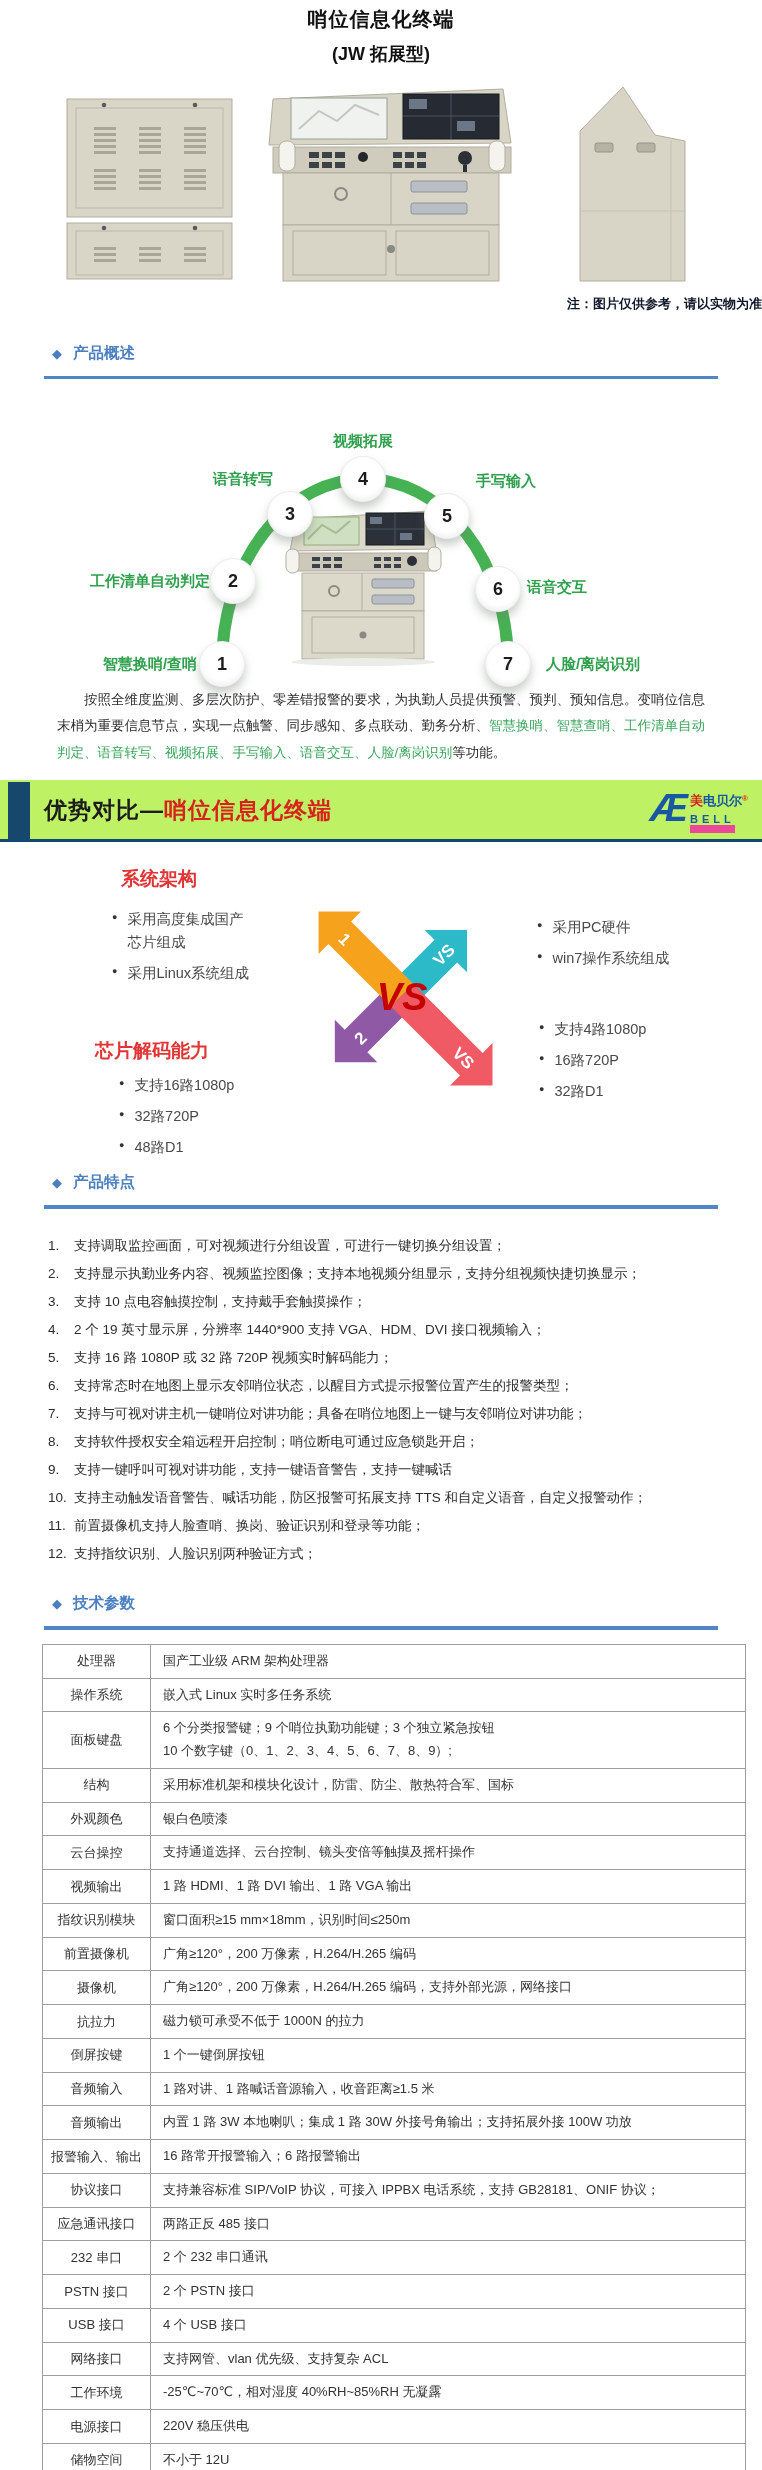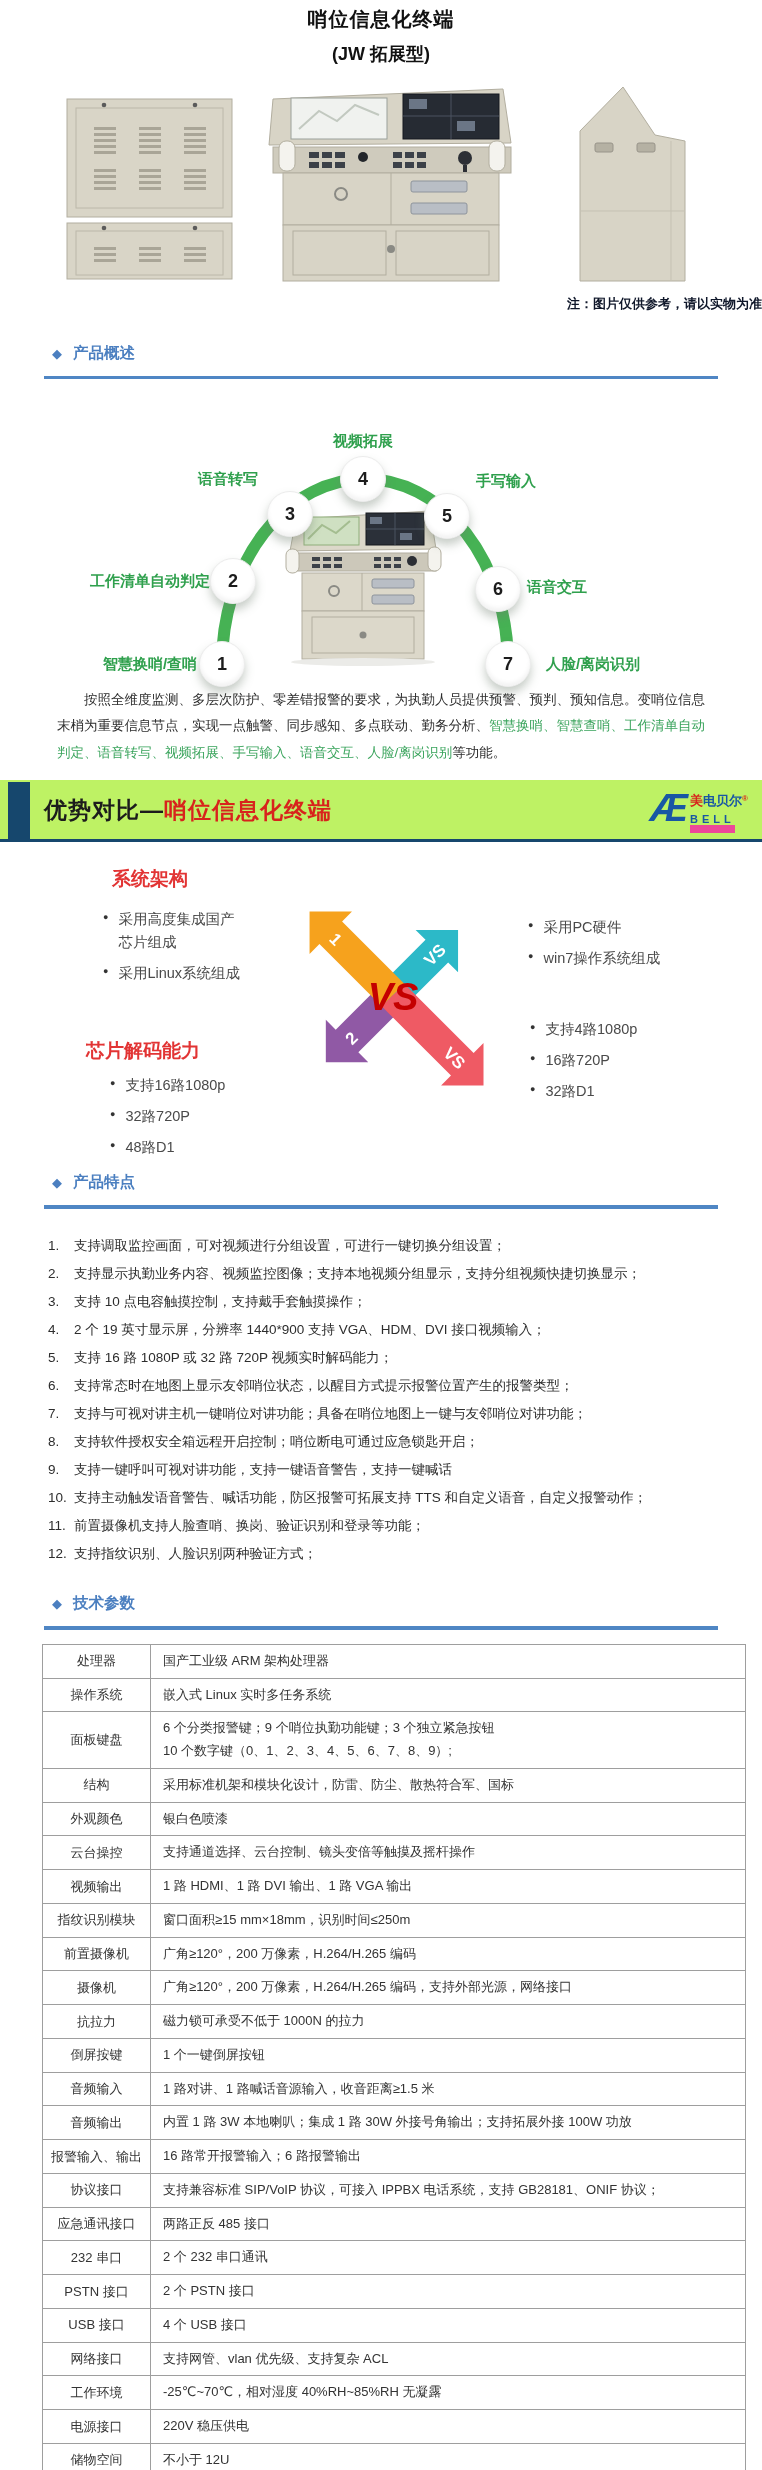--- a/index.html
+++ b/index.html
@@ -47,21 +47,21 @@
   .banner-title .bt-red { color:#d8231c; }
   .logo { position:absolute; right:14px; top:8px; display:flex; align-items:flex-start; }
   .logo-ae { font-size:38px; font-weight:800; font-style:italic; color:#1857a4; line-height:40px; }
   .logo-col { margin-left:2px; margin-top:3px; }
   .logo-row1 { font-size:13px; font-weight:bold; color:#1857a4; line-height:15px; }
   .logo-mei { color:#d8231c; }
   .logo-reg { color:#d8231c; font-size:8px; vertical-align:top; }
   .logo-row2 { font-size:11px; font-weight:bold; color:#1857a4; letter-spacing:4px; border-bottom:8px solid #ec4899; line-height:14px; }
 
   
-  .comparison { position:relative; height:300px; }
+  .comparison { position:relative; height:300px;margin-left:9px; }
   .cmp-h { position:absolute; color:#e23434; font-size:19px; font-weight:bold; white-space:nowrap; }
   .cmp-h.h-arch { left:112px; top:24px; }
   .cmp-h.h-decode { left:86px; top:196px; }
   ul.cmp { position:absolute; list-style:none; margin:0; padding:0; font-size:14.5px; color:#4a4a4a; }
   ul.cmp li { display:flex; margin-bottom:8px; }
   ul.cmp .dot { font-size:9px; margin:4px 10px 0 0; color:#333; flex:none; }
   ul.cmp .bt { line-height:1.6; }
   #arch-left { left:103px; top:66px; } #arch-left .bt { max-width:127px; }
   #arch-right { left:528px; top:74px; }
   #decode-left { left:110px; top:232px; }
@@ -242,21 +242,21 @@
           <span>1</span>
         </div>
         <div class="node-label" style="left: 150px; top: 285px;">智慧换哨/查哨</div>
         <div class="circle" style="left: 233px; top: 202px;">
           <span>2</span>
         </div>
         <div class="node-label" style="left: 150px; top: 202px;">工作清单自动判定</div>
         <div class="circle" style="left: 290px; top: 135px;">
           <span>3</span>
         </div>
-        <div class="node-label" style="left: 228px; top: 100px;">语音转写</div>
+        <div class="node-label" style="left: 243px; top: 100px;">语音转写</div>
         <div class="circle" style="left: 363px; top: 100px;">
           <span>4</span>
         </div>
         <div class="node-label" style="left: 363px; top: 62px;">视频拓展</div>
         <div class="circle" style="left: 447px; top: 137px;">
           <span>5</span>
         </div>
         <div class="node-label" style="left: 506px; top: 102px;">手写输入</div>
         <div class="circle" style="left: 498px; top: 210px;">
           <span>6</span>

